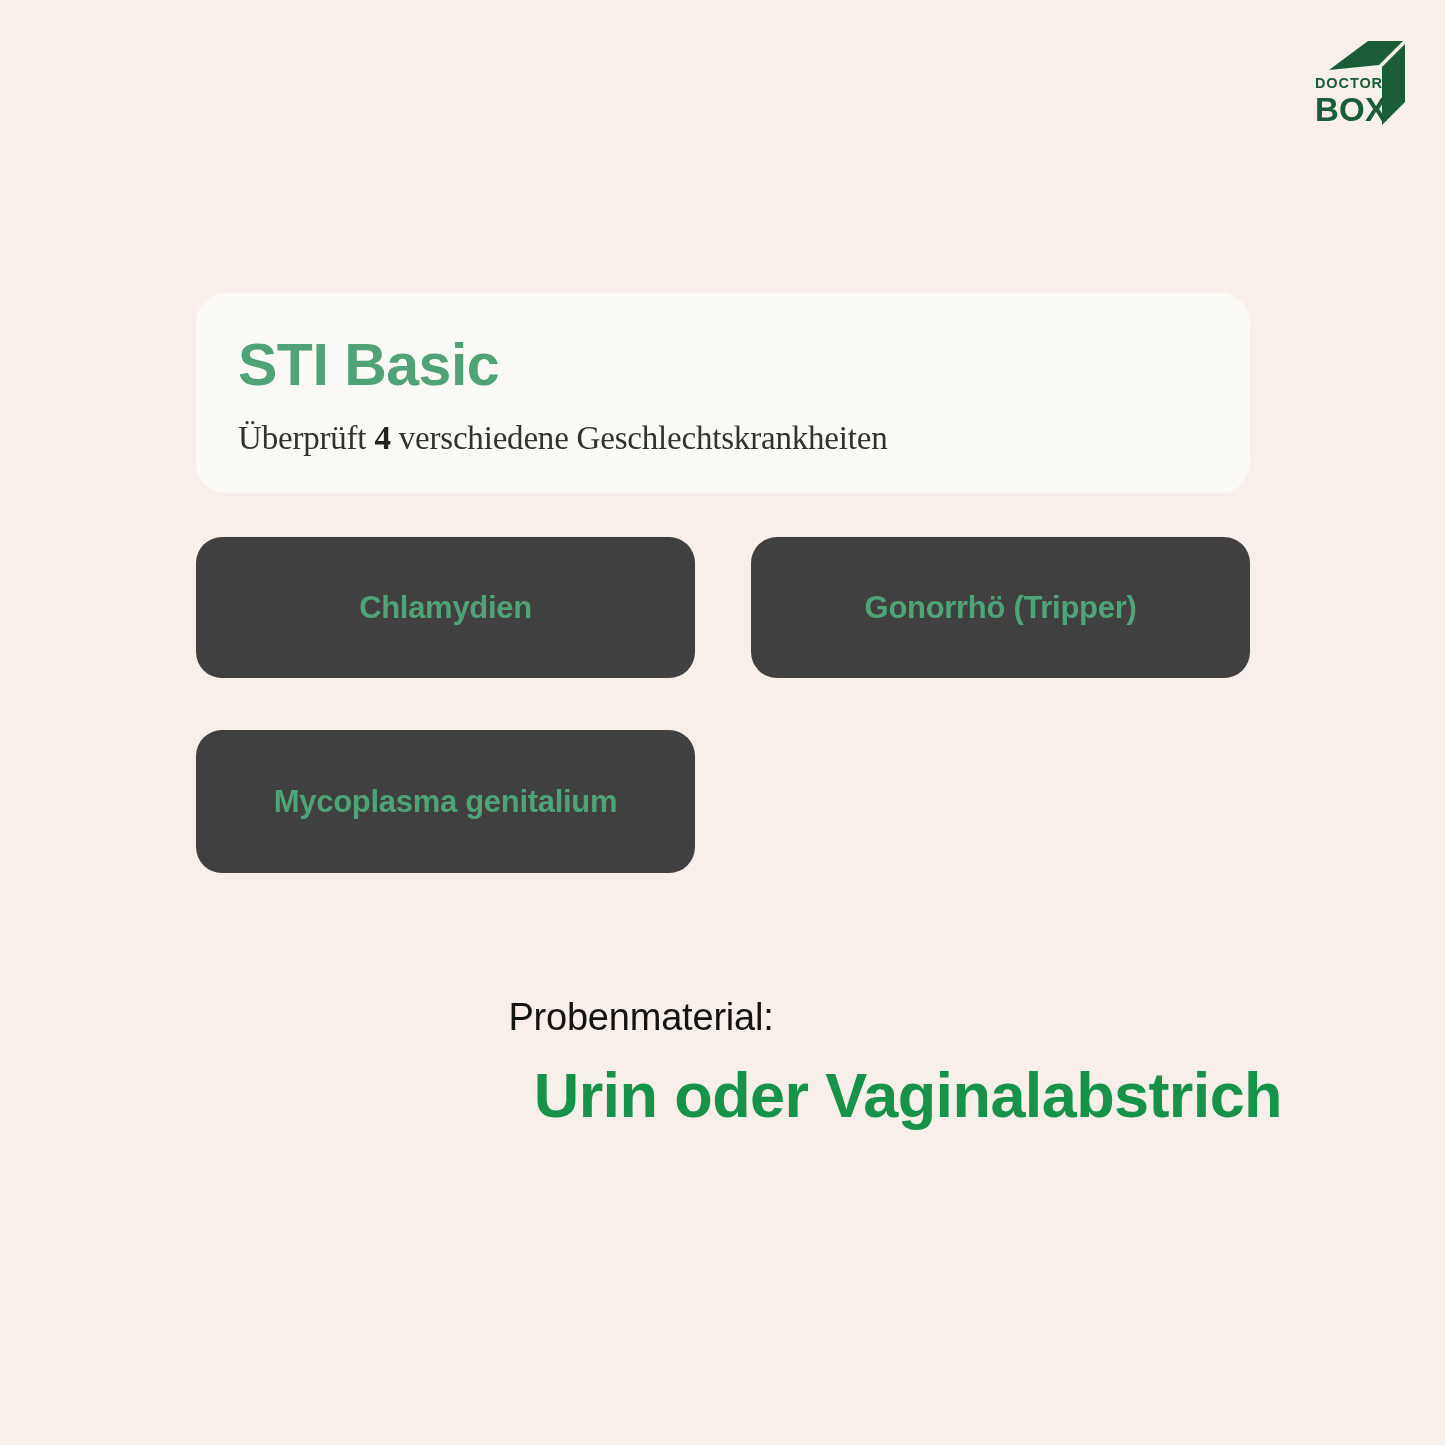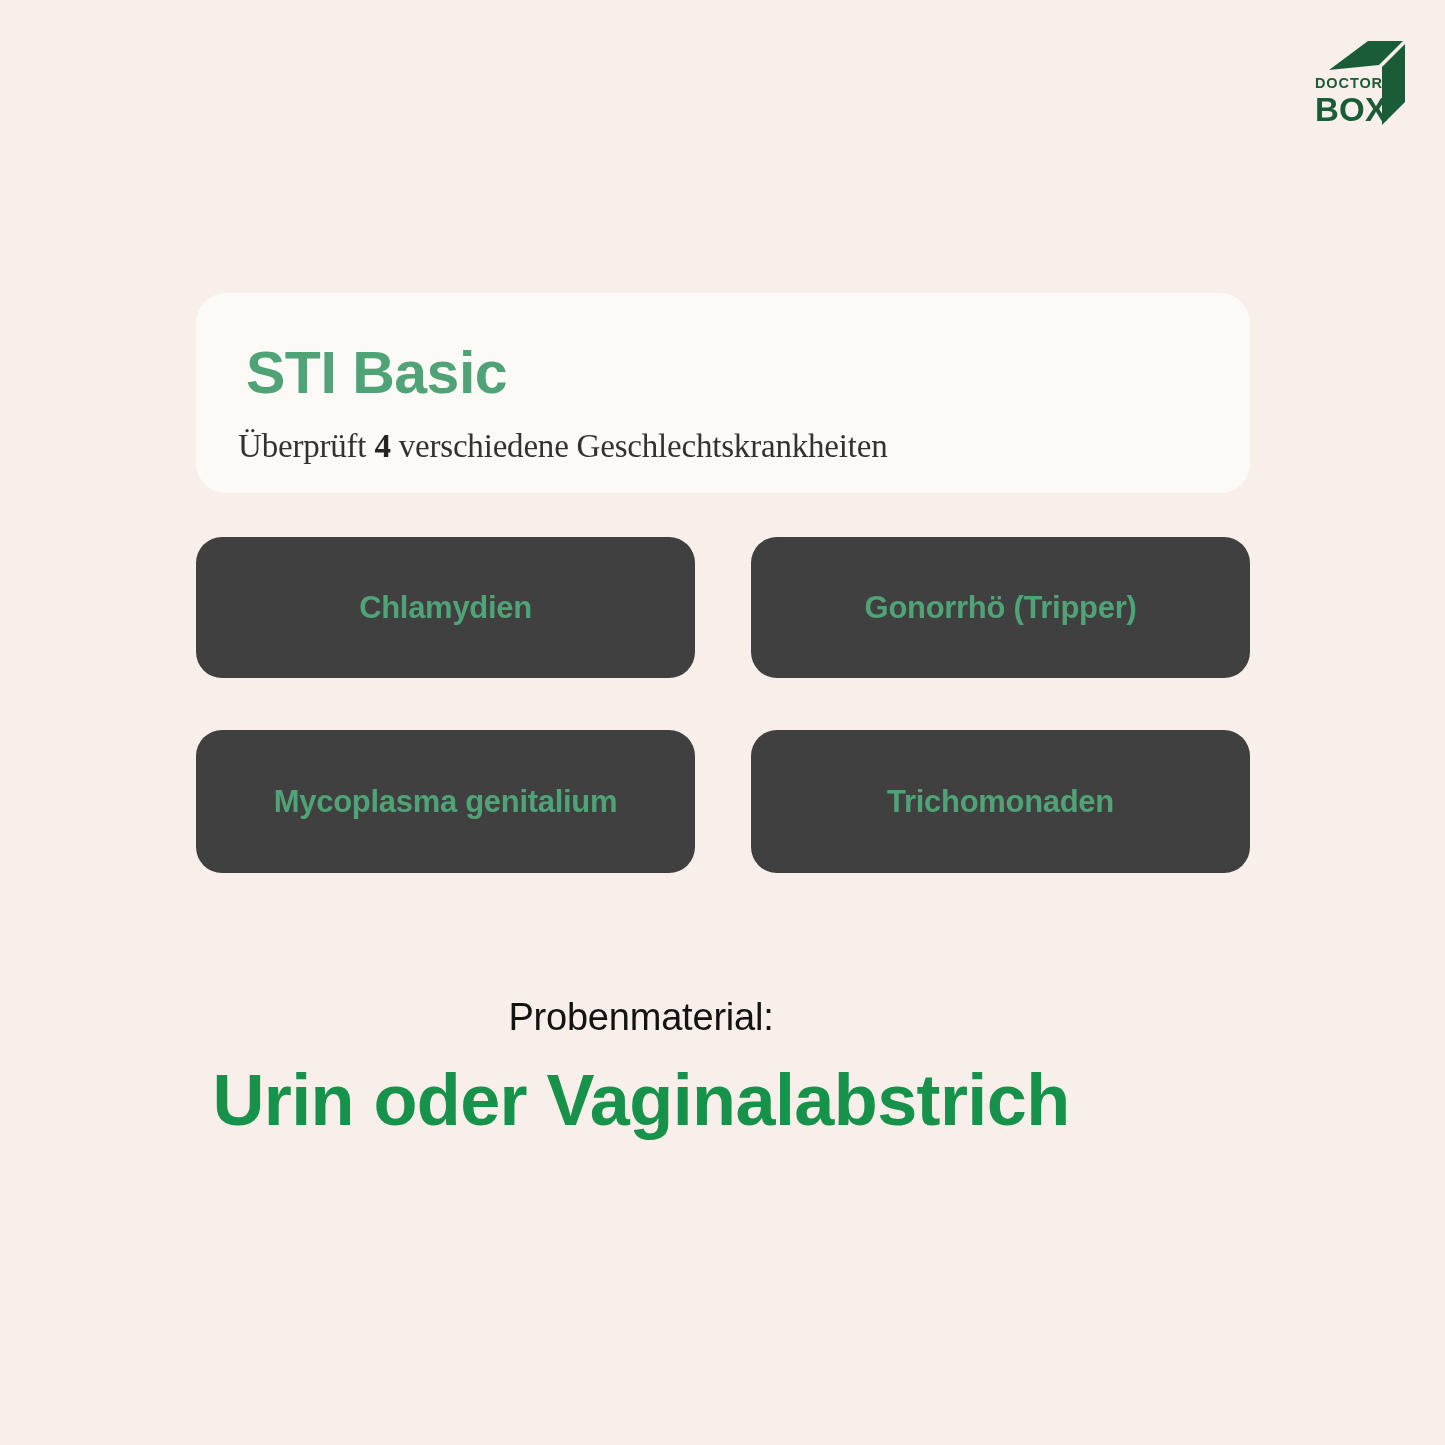--- a/index.html
+++ b/index.html
@@ -64,21 +64,21 @@
     left: 196px;
     top: 293px;
     width: 1054px;
     height: 200px;
     background: #FCFAF6;
     border-radius: 30px;
     box-sizing: border-box;
     padding: 42px 48px 0 42px;
   }
   .header-title {
-    margin: 8px;
+    margin: 0;
     font-size: 59px;
     font-weight: bold;
     color: #4FA377;
     letter-spacing: -0.5px;
     line-height: 1.05;
     font-family: "Liberation Sans", sans-serif;
   }
   .header-subtitle {
     margin: 22px 0 0 0;
     font-size: 33px;
@@ -136,26 +136,27 @@
     margin: 0;
     font-size: 38px;
     font-weight: normal;
     color: #131311;
     letter-spacing: -0.2px;
     line-height: 1.2;
     font-family: "Liberation Sans", sans-serif;
   }
   .sample-value {
     margin: 18px 0 0 0;
-    font-size: 72px;
+    font-size: 63px;
     font-weight: bold;
     color: #17924B;
     letter-spacing: -0.6px;
     line-height: 1.15;
     font-family: "Liberation Sans", sans-serif;
+    text-align: right;
   }
 </style>
 </head>
 <body>
 
 <div class="logo">
   <svg class="logo-mark" viewBox="0 0 100 88" aria-hidden="true">
 
     <polygon points="24,32 63,3 98,3 74,27" fill="#1A5C38"></polygon>
 
@@ -175,21 +176,18 @@
 <div class="test-grid">
   <div class="test-card">
     <span class="test-card-label">Chlamydien</span>
   </div>
   <div class="test-card">
     <span class="test-card-label">Gonorrhö (Tripper)</span>
   </div>
   <div class="test-card">
     <span class="test-card-label">Mycoplasma genitalium</span>
   </div>
-  <div class="test-card">
-    <span class="test-card-label">Trichomonaden</span>
-  </div>
 </div>
 
 <div class="sample-block">
   <p class="sample-label">Probenmaterial:</p>
   <p class="sample-value">Urin oder Vaginalabstrich</p>
 </div>
 
 </body></html>

